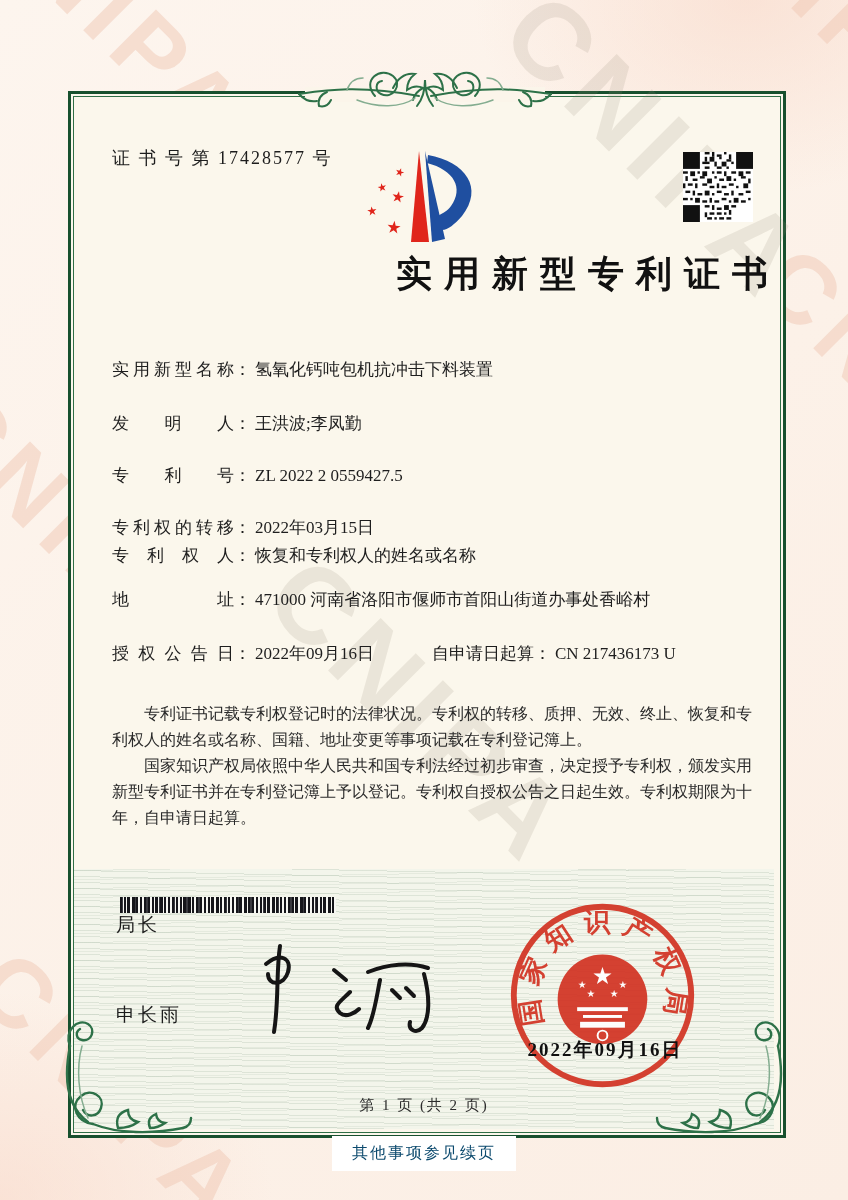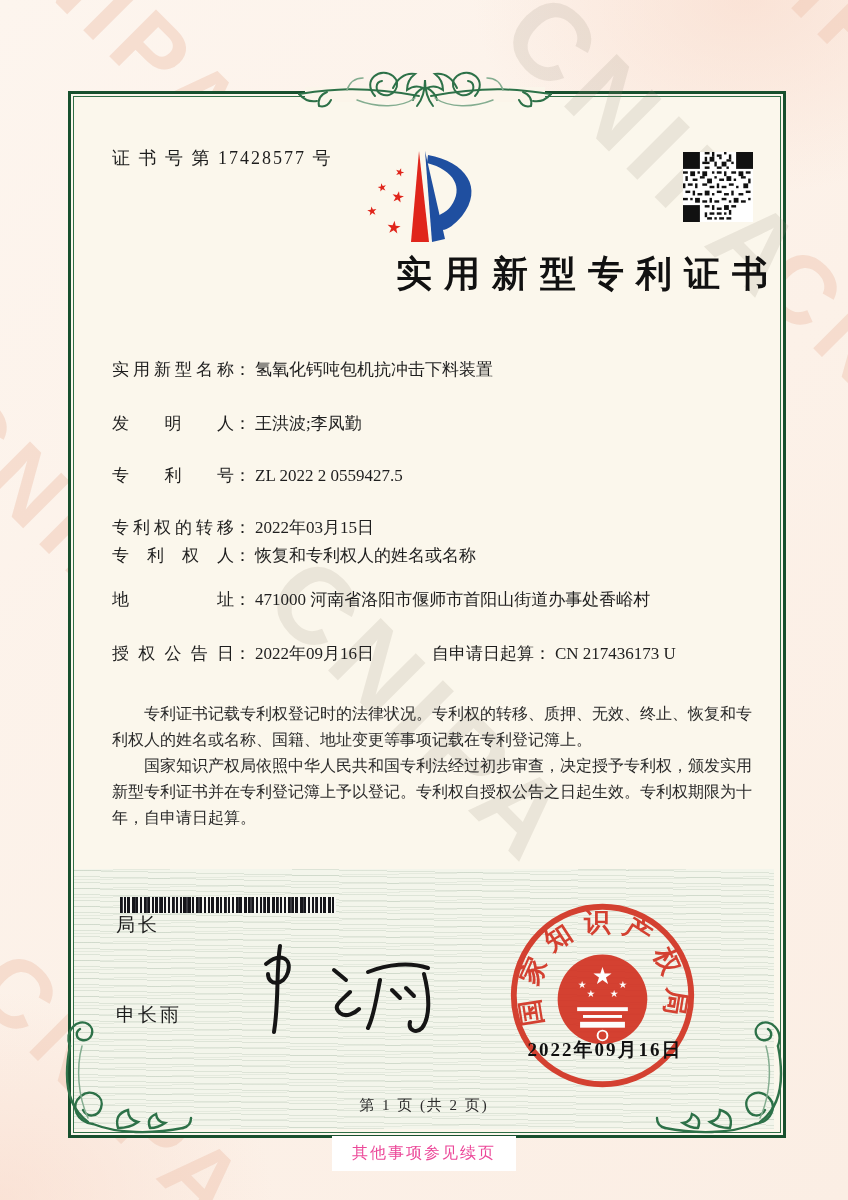--- a/index.html
+++ b/index.html
@@ -48,21 +48,21 @@
       repeating-linear-gradient(90deg,#15151a 0 1px,transparent 1px 7px),
       repeating-linear-gradient(90deg,#3a3a40 0 3px,transparent 3px 13px),
       #f6f6f2;}
   .signer{position:absolute;left:116px;font-family:"Liberation Sans","DejaVu Sans",sans-serif;
           font-size:19px;letter-spacing:3px;color:#1c1c1c;z-index:4;}
   .sealdate{left:510px;top:1037px;width:190px;text-align:center;font-size:19px;
             letter-spacing:2px;color:#101010;font-weight:bold;z-index:6;}
   .pageinfo{left:68px;top:1096px;width:712px;text-align:center;font-size:15px;
             letter-spacing:2px;color:#2b2b2b;z-index:4;}
   .footnote{left:50%;top:1136px;transform:translateX(-50%);background:#ffffff;
-            padding:7px 20px;font-size:16px;letter-spacing:2px;color:#ec4899;z-index:4;}
+            padding:7px 20px;font-size:16px;letter-spacing:2px;color:#0c4a6e;z-index:4;}
 </style>
 </head>
 <body>
 
 <div id="page">
 
   <div class="wm wm-pink" style="left:-60px;top:-44px;">CNIPA</div>
   <div class="wm wm-pink" style="left:648px;top:-66px;">CNIPA</div>
   <div class="wm wm-pink" style="left:726px;top:330px;">CNIPA</div>
   <div class="wm wm-pink" style="left:-104px;top:470px;">CNIPA</div>

